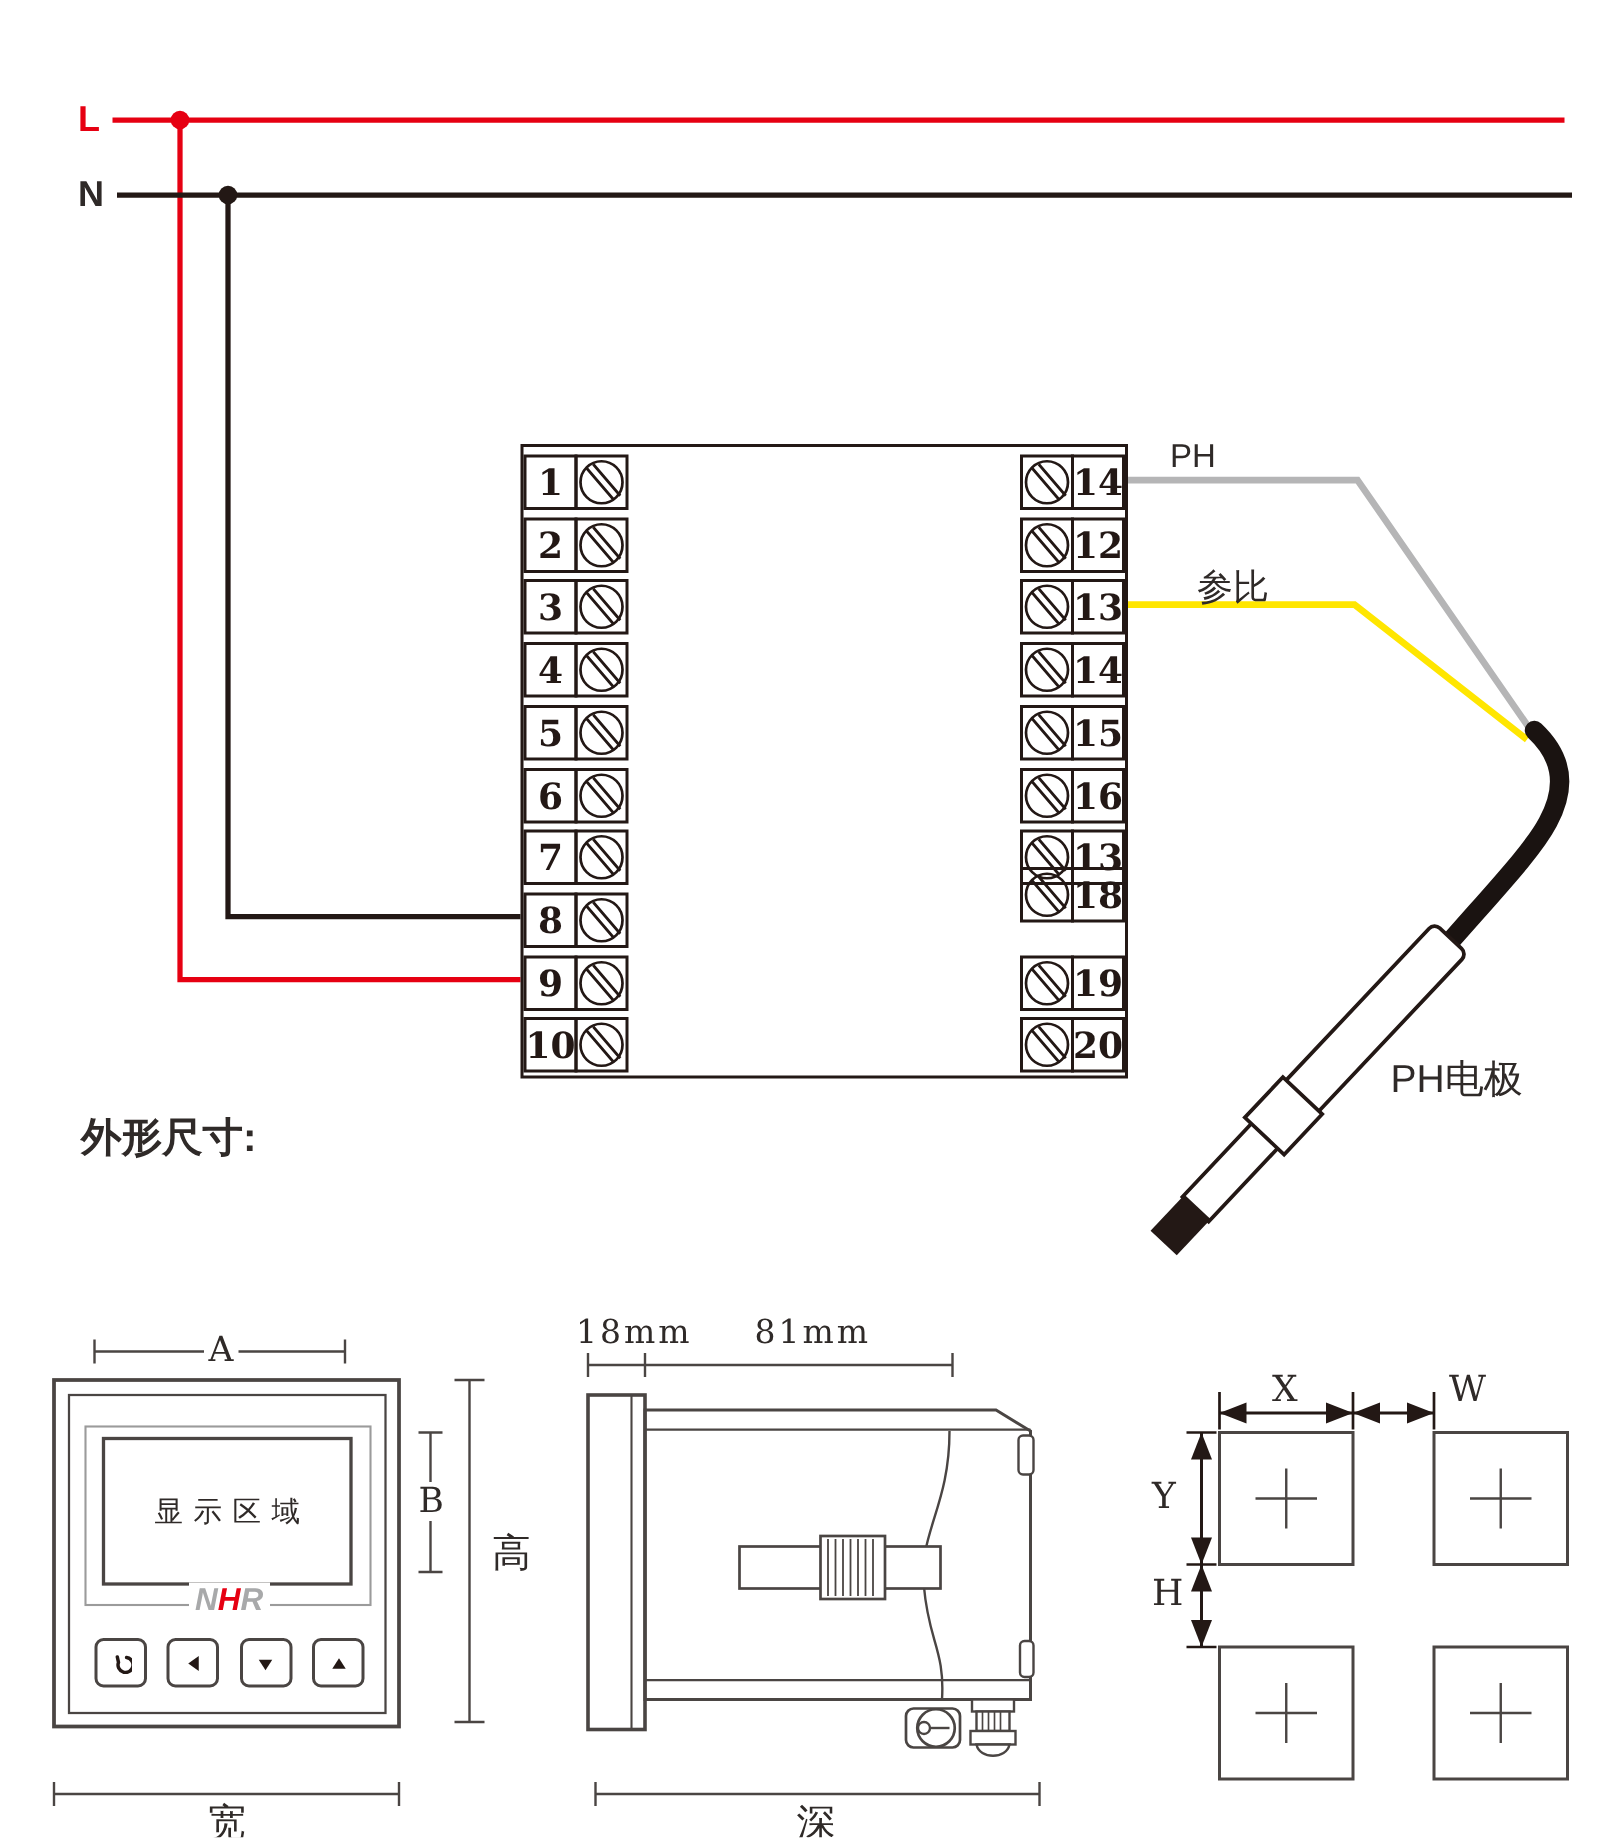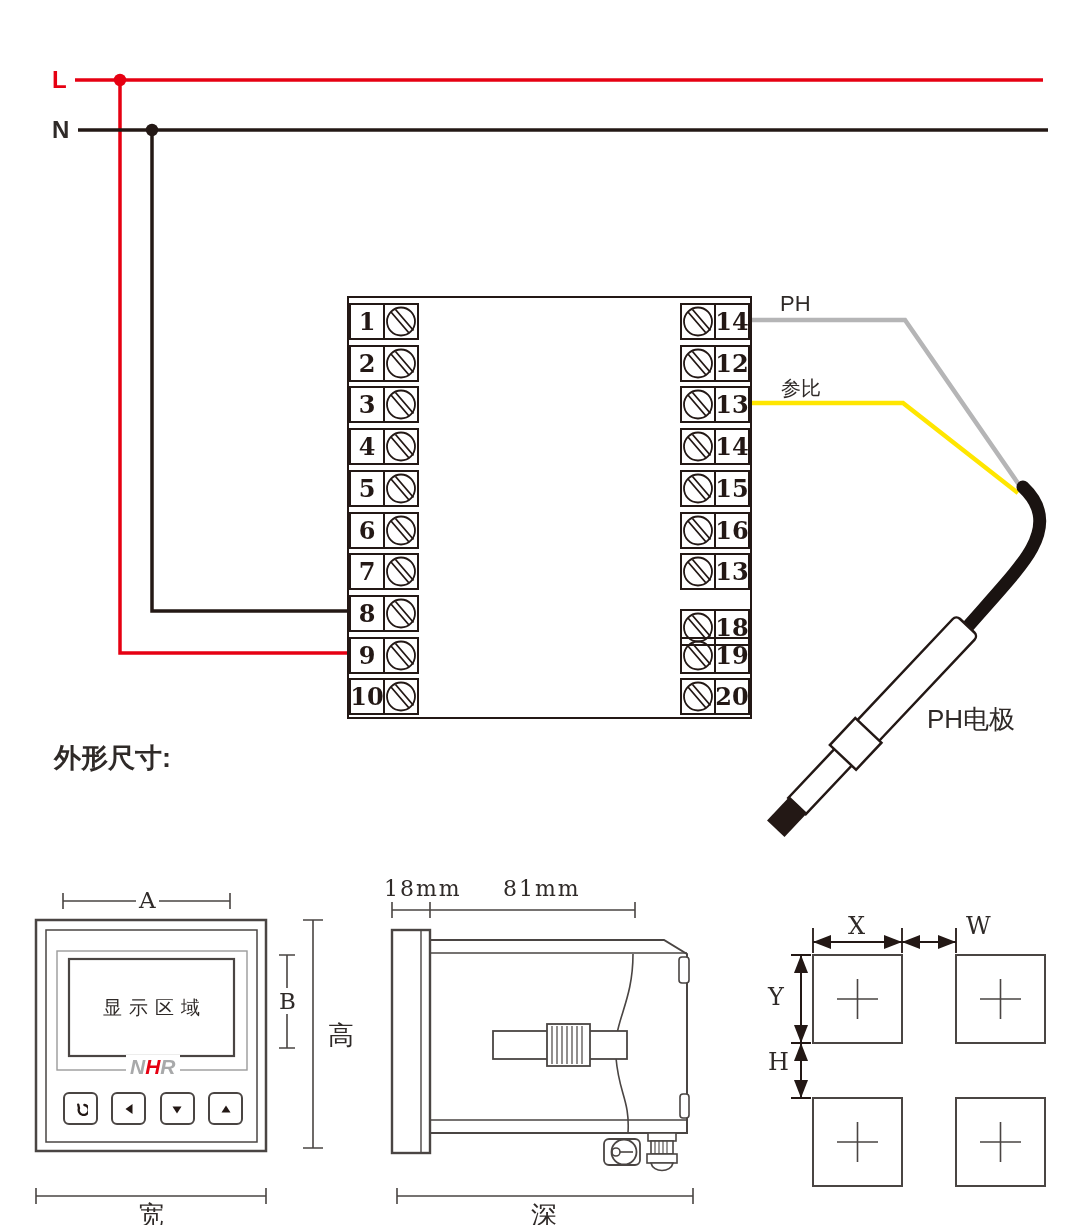--- a/index.html
+++ b/index.html
@@ -298,21 +298,21 @@
       </div>
       <div class="trow right" style="top: 255.2px;">
         <div class="tscrew">
           <svg width="32" height="33" viewBox="0 0 32 33">
             <circle cx="16" cy="16.5" r="14" fill="none" stroke="#231815" stroke-width="1.8"></circle>
             <path d="M6,7 L24,28 M10.5,4.5 L28.5,25.5" stroke="#231815" stroke-width="1.8" fill="none"></path>
           </svg>
         </div>
         <div class="tnum">13</div>
       </div>
-      <div class="trow right" style="top: 311px; padding-left: 28px;">
+      <div class="trow right" style="top: 280px; padding-left: 28px;">
         <div class="tscrew">
           <svg width="32" height="33" viewBox="0 0 32 33">
             <circle cx="16" cy="16.5" r="14" fill="none" stroke="#231815" stroke-width="1.8"></circle>
             <path d="M6,7 L24,28 M10.5,4.5 L28.5,25.5" stroke="#231815" stroke-width="1.8" fill="none"></path>
           </svg>
         </div>
         <div class="tnum">18</div>
       </div>
       <div class="trow right" style="top: 338.6px;">
         <div class="tscrew">
@@ -331,21 +331,21 @@
           </svg>
         </div>
         <div class="tnum">20</div>
       </div>
     </div>
 
   <div class="lbl" style="left:52px;top:66px;font-size:24px;font-weight:bold;color:var(--red);">L</div>
   <div class="lbl" style="left:52px;top:116px;font-size:24px;font-weight:bold;">N</div>
 
   <div class="lbl" style="left:780px;top:291px;font-size:22px;font-weight:500;">PH</div>
-  <div class="lbl" style="left:781px;top:375px;font-size:20px;font-weight:500;">参比</div>
+  <div class="lbl" style="left:798px;top:375px;font-size:24px;font-weight:500;">参比</div>
   <div class="lbl" style="left:927px;top:702px;font-size:26px;font-weight:500;text-align:center;">PH电极</div>
 
   <div class="lbl" style="left:54px;top:740px;font-size:27px;font-weight:bold;">外形尺寸:</div>
 
   <div class="lbl" style="left:69px;top:959px;width:165px;height:97px;display:flex;align-items:center;justify-content:center;font-size:19px;letter-spacing:7px;text-indent:7px;">显示区域</div>
   <div id="nhr-logo">
     <span class="n">N</span><span class="h">H</span><span class="r">R</span>
   </div>
   <div class="lbl serif dimlbl" style="left:136px;top:887px;font-size:23px;">A</div>
   <div class="lbl serif dimlbl" style="left:276px;top:988px;font-size:23px;">B</div>

